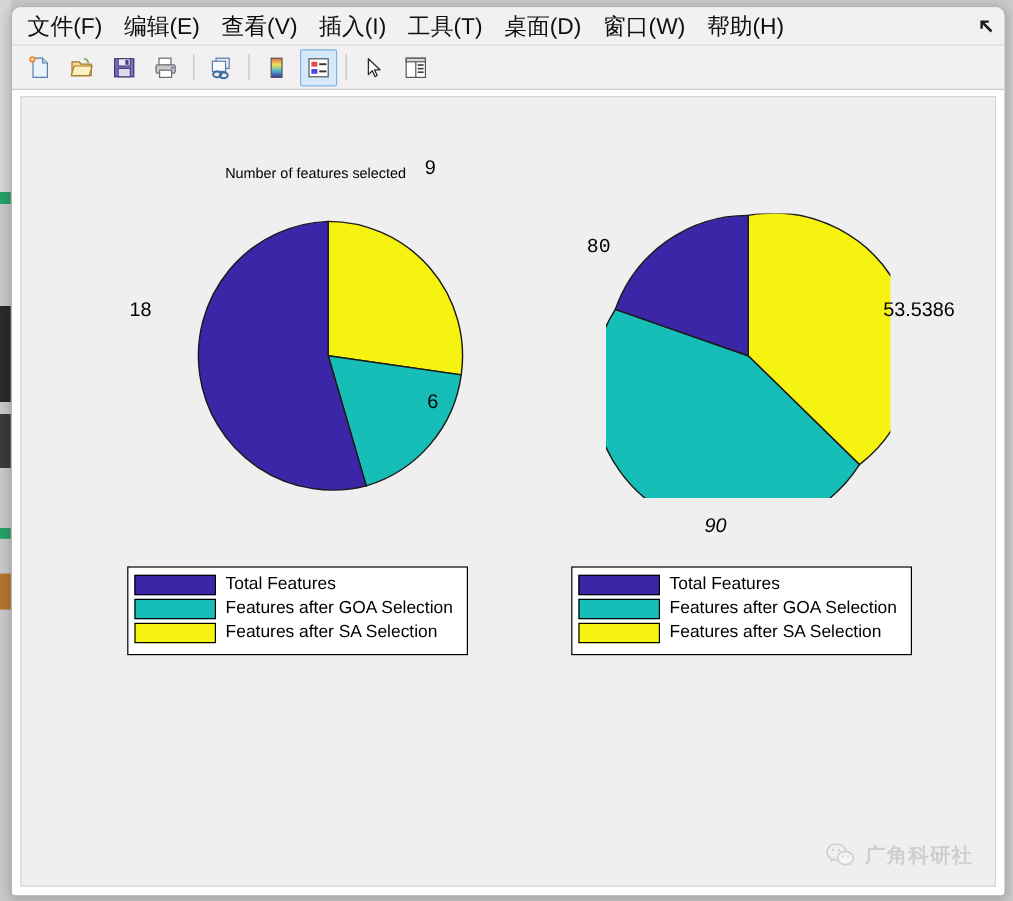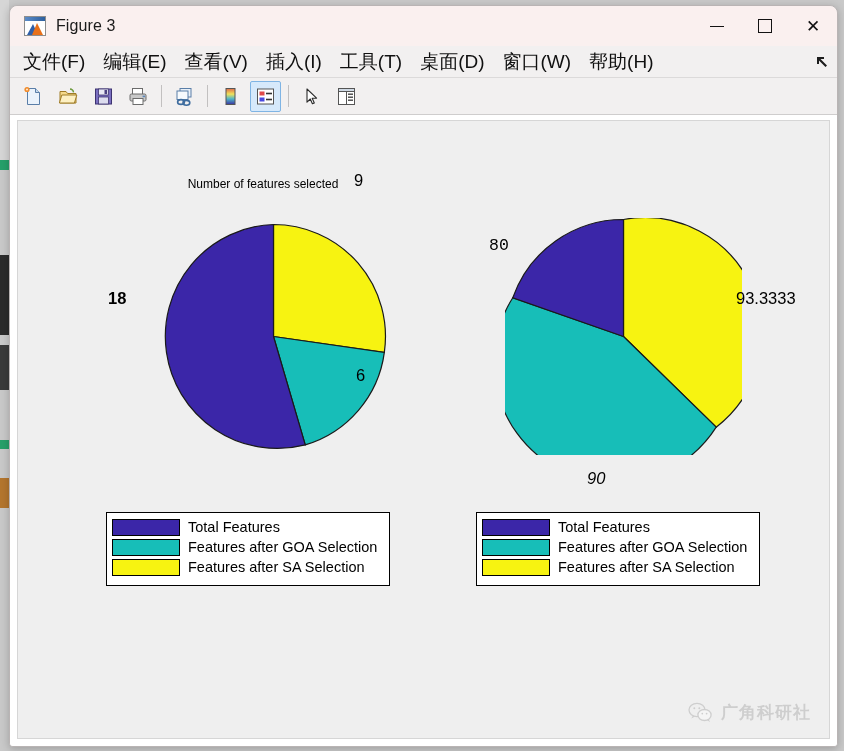--- a/index.html
+++ b/index.html
@@ -230,39 +230,20 @@
   <div class="desktop-bg"></div>
   <div class="desktop-strip strip-tab"></div>
   <div class="desktop-strip strip-green"></div>
   <div class="desktop-strip strip-dark"></div>
   <div class="desktop-strip strip-dark2"></div>
   <div class="desktop-strip strip-green2"></div>
   <div class="desktop-strip strip-orange"></div>
 
   <div class="window">
 
-    <div class="titlebar">
-      <div class="title-icon">
-        <div class="bar"></div>
-        <div class="wave"></div>
-        <div class="wave2"></div>
-      </div>
-      <div class="title-text">Figure 3</div>
-      <div class="winbtns">
-        <div class="winbtn">
-            <div class="wb-min"></div>
-          </div>
-        <div class="winbtn">
-            <div class="wb-max"></div>
-          </div>
-        <div class="winbtn close">
-            <span class="wb-close">✕</span>
-          </div>
-      </div>
-    </div>
 
     <div class="menubar">
       <div class="menu-item">文件(F)</div>
       <div class="menu-item">编辑(E)</div>
       <div class="menu-item">查看(V)</div>
       <div class="menu-item">插入(I)</div>
       <div class="menu-item">工具(T)</div>
       <div class="menu-item">桌面(D)</div>
       <div class="menu-item">窗口(W)</div>
       <div class="menu-item">帮助(H)</div>
@@ -370,21 +351,21 @@
 
               <path d="M113.5 113.5 L224.34 129.4 A112 112 0 0 1 145.24 221.9 Z" fill="#17BEB8" stroke="#1a1a1a" stroke-width="1.2"></path>
 
               <path d="M113.5 113.5 L145.24 221.9 A112 112 0 1 1 113.5 1.5 Z" fill="#3B26A8" stroke="#1a1a1a" stroke-width="1.2"></path>
             </g>
           </svg>
         </div>
 
         <div class="pie-label" style="left:336px; top:50px;">9</div>
         <div class="pie-label" style="left:338px; top:245px;">6</div>
-        <div class="pie-label" style="left:90px; top:168px;font-weight:bold;">18</div>
+        <div class="pie-label" style="left:90px; top:168px;">18</div>
 
         <div class="legend-box" style="left:88px; top:391px; width:284px; height:74px;">
           <div class="legend-row">
             <div class="legend-swatch" style="background:#3B26A8;"></div>
             <div class="legend-text">Total Features</div>
           </div>
           <div class="legend-row">
             <div class="legend-swatch" style="background:#17BEB8;"></div>
             <div class="legend-text">Features after GOA Selection</div>
           </div>
@@ -401,21 +382,21 @@
 
               <path d="M118.5 118.5 L118.5 1.5 A117 117 0 0 1 211.20 209.18 Z" fill="#F7F311" stroke="#1a1a1a" stroke-width="1.2"></path>
 
               <path d="M118.5 118.5 L211.20 209.18 A117 117 0 0 1 7.79 79.80 Z" fill="#17BEB8" stroke="#1a1a1a" stroke-width="1.2"></path>
 
               <path d="M118.5 118.5 L7.79 79.80 A117 117 0 0 1 118.5 1.5 Z" fill="#3B26A8" stroke="#1a1a1a" stroke-width="1.2"></path>
             </g>
           </svg>
         </div>
 
-        <div class="pie-label" style="left:718px; top:168px;">93.3333</div>
+        <div class="pie-label" style="left:718px; top:168px;">53.5386</div>
         <div class="pie-label" style="left:569px; top:348px;font-style:italic;">90</div>
         <div class="pie-label" style="left:471px; top:115px;font-family:Liberation Mono, monospace;">80</div>
 
         <div class="legend-box" style="left:458px; top:391px; width:284px; height:74px;">
           <div class="legend-row">
             <div class="legend-swatch" style="background:#3B26A8;"></div>
             <div class="legend-text">Total Features</div>
           </div>
           <div class="legend-row">
             <div class="legend-swatch" style="background:#17BEB8;"></div>

